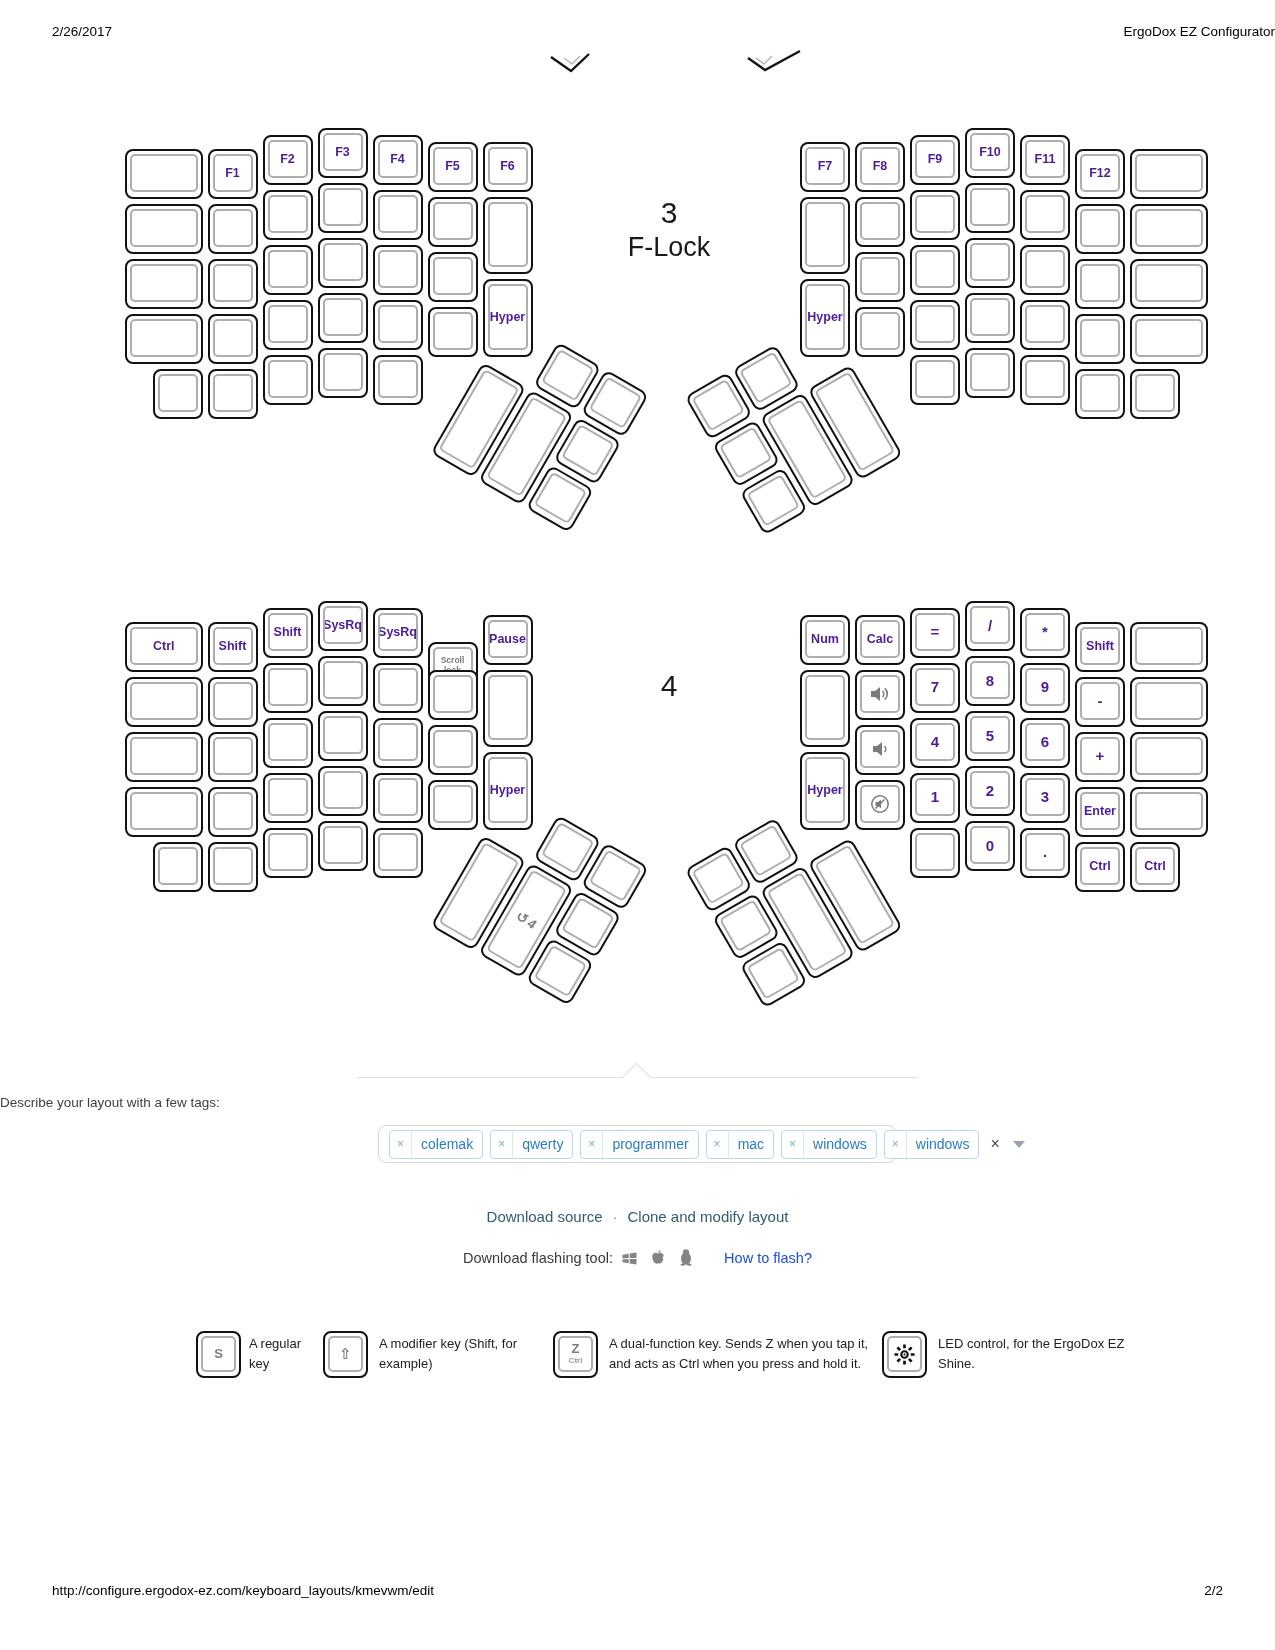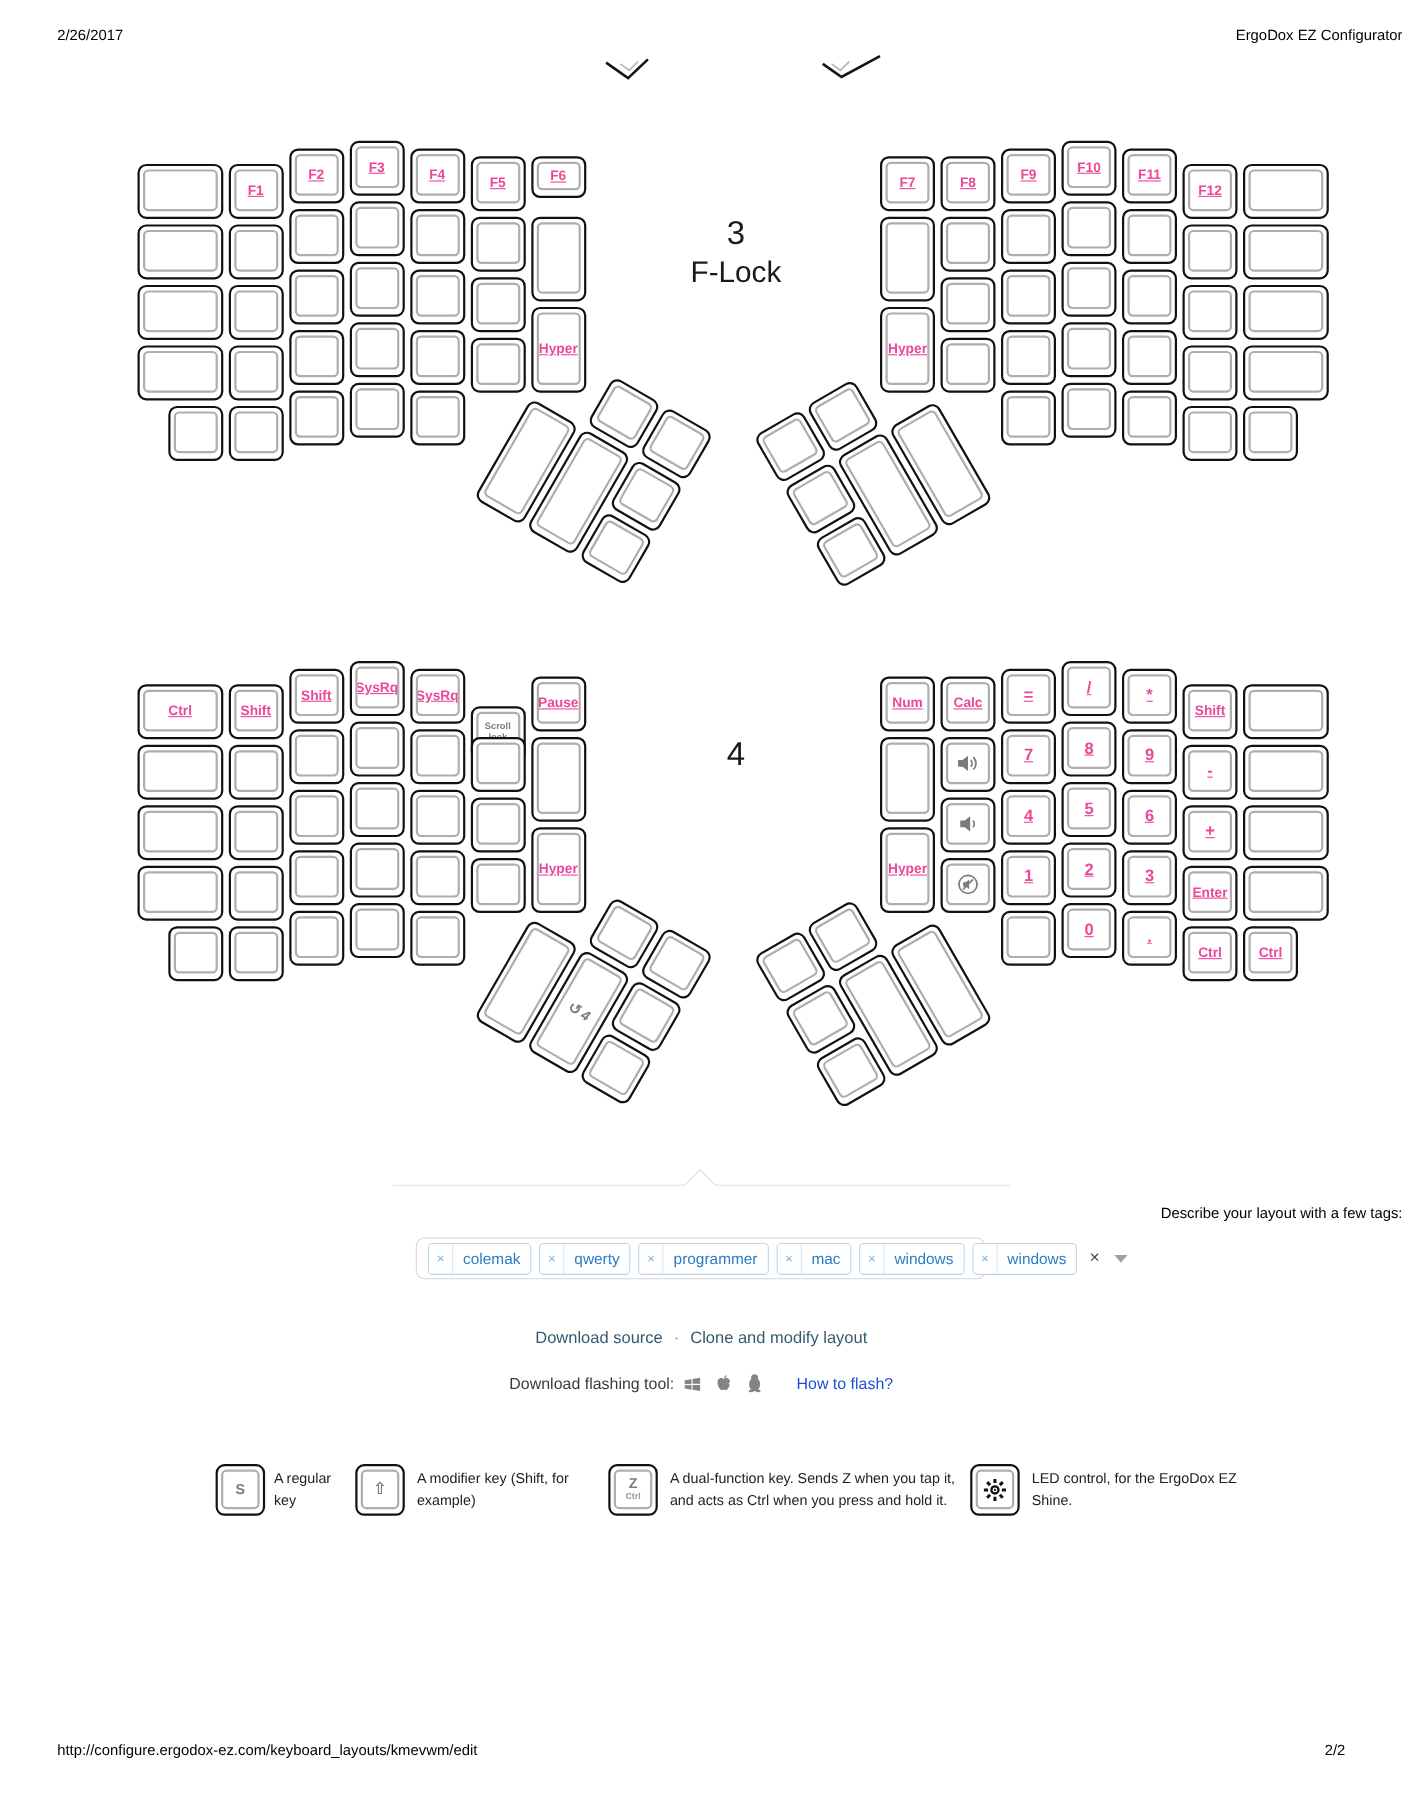--- a/index.html
+++ b/index.html
@@ -8,37 +8,37 @@
   .hdr-date{position:absolute;left:52px;top:24px;font-size:13.5px;}
   .hdr-title{position:absolute;left:0;top:24px;width:100%;text-align:right;font-size:13.5px;}
   .ftr-url{position:absolute;left:52px;top:1583px;font-size:13.5px;}
   .ftr-page{position:absolute;right:52px;top:1583px;font-size:13.5px;}
   .chevrons{position:absolute;left:0;top:0;}
 
   
   .key{position:absolute;box-sizing:border-box;background:#fff;border:2.5px solid #111;border-radius:8px;}
   .cap{position:absolute;left:3px;right:3px;top:3px;bottom:5px;border:2px solid #aeaeae;border-radius:5px;
        display:flex;align-items:center;justify-content:center;overflow:hidden;}
-  .klabel{color:#ec4899;font-weight:bold;font-size:12.5px;white-space:nowrap;text-decoration:underline;}
+  .klabel{color:#4c1d95;font-weight:bold;font-size:12.5px;white-space:nowrap;}
   .klabel.big{font-size:15px;}
   .ksmall{color:#7b7b7b;font-weight:bold;font-size:8.5px;line-height:9.5px;text-align:center;padding:0 2px;}
   .thumb{position:absolute;width:0;height:0;transform-origin:0 0;}
   .lt{color:#7b7b7b;font-weight:bold;font-size:14px;}
   .lt .num{font-style:italic;font-size:13px;margin-left:2px;}
 
   .layer-label{position:absolute;left:469px;width:400px;text-align:center;color:#1a1a1a;}
   .layer-label .num{font-size:30px;line-height:34px;}
   .layer-label .nm{font-size:27px;line-height:34px;}
 
   
   .divider{position:absolute;left:357px;top:1077px;width:561px;border-top:1px solid #e3e3e3;}
   .divider-caret{position:absolute;left:626px;top:1067px;width:20px;height:20px;background:#fff;
        border-top:1px solid #dcdcdc;border-left:1px solid #dcdcdc;transform:rotate(45deg);z-index:2;}
 
-  .prompt{position:absolute;left:0;top:1095px;width:100%;text-align:right;font-size:13.5px;color:#000000;}
+  .prompt{position:absolute;left:0;top:1095px;width:100%;text-align:left;font-size:13.5px;color:#404040;}
 
   .tagbox{position:absolute;left:378px;top:1125px;width:518px;height:38px;box-sizing:border-box;
        border:1px solid #d8d8d8;border-radius:8px;display:flex;align-items:center;padding:0 10px;gap:7px;}
   .pill{display:flex;align-items:stretch;border:1px solid #b9d7ef;border-radius:4px;height:27px;background:#fff;}
   .pill .rm{display:flex;align-items:center;justify-content:center;width:21px;color:#74aede;font-size:12px;
        border-right:1px solid #d9e8f5;cursor:pointer;}
   .pill .tg{display:flex;align-items:center;padding:0 9px;color:#2b7cc4;font-size:14px;}
   .clear-x{color:#4a4a4a;font-size:16px;margin-left:4px;cursor:pointer;}
   .dd-caret{width:0;height:0;border-left:6px solid transparent;border-right:6px solid transparent;
        border-top:7px solid #97a5b1;margin-left:6px;cursor:pointer;}
@@ -96,21 +96,21 @@
       <div class="key" style="left: 372.5px; top: 134.875px; width: 50px; height: 50px;">
         <div class="cap">
           <span class="klabel">F4</span>
         </div>
       </div>
       <div class="key" style="left: 427.5px; top: 141.75px; width: 50px; height: 50px;">
         <div class="cap">
           <span class="klabel">F5</span>
         </div>
       </div>
-      <div class="key" style="left: 482.5px; top: 141.75px; width: 50px; height: 38px;">
+      <div class="key" style="left: 482.5px; top: 141.75px; width: 50px; height: 50px;">
         <div class="cap">
           <span class="klabel">F6</span>
         </div>
       </div>
       <div class="key" style="left: 125px; top: 203.625px; width: 77.5px; height: 50px;">
         <div class="cap"></div>
       </div>
       <div class="key" style="left: 207.5px; top: 203.625px; width: 50px; height: 50px;">
         <div class="cap"></div>
       </div>

